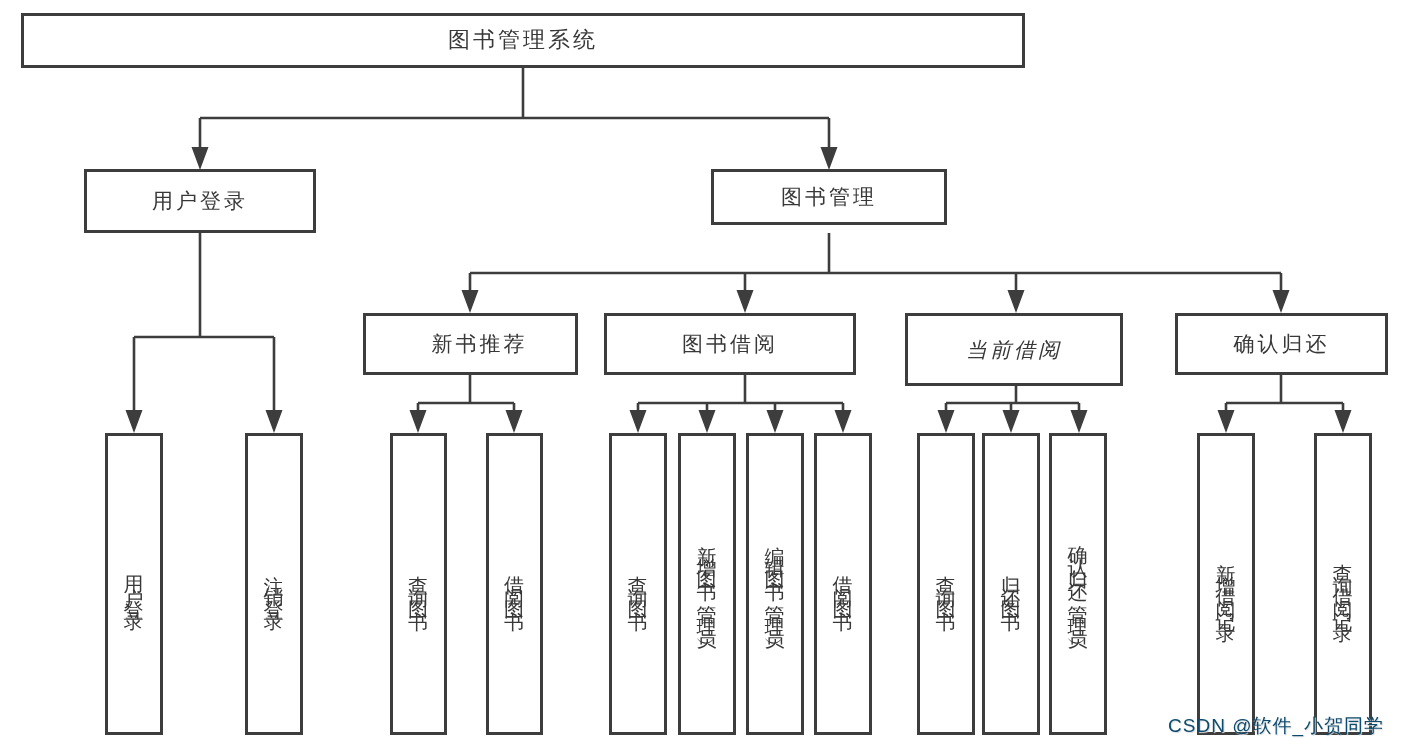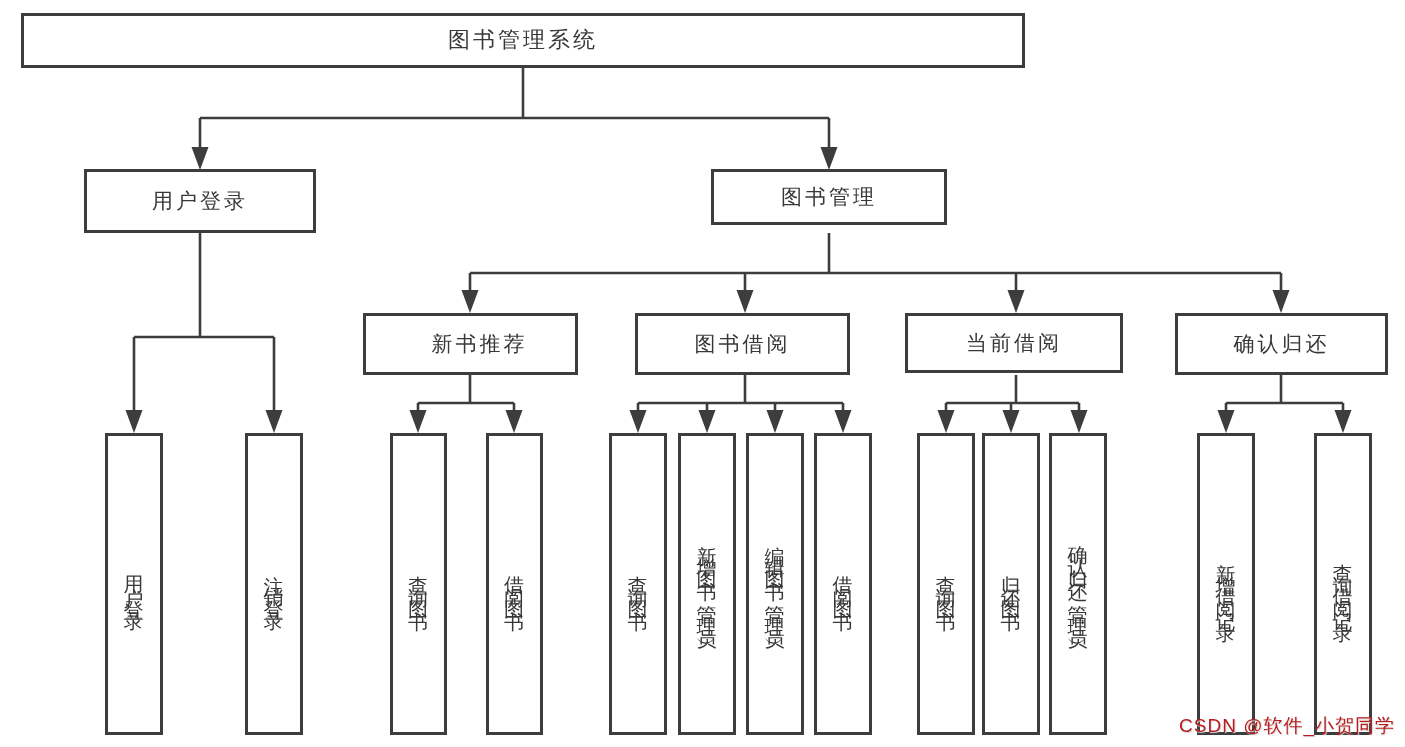--- a/index.html
+++ b/index.html
@@ -34,24 +34,24 @@
   .box.title { font-size: 22px; }
   .box.leaf {
     writing-mode: vertical-rl;
     text-orientation: mixed;
     font-size: 20px;
     letter-spacing: 12px;
     line-height: 1;
   }
   .watermark {
     position: absolute;
-    right: 10px;
+    right: 21px;
     bottom: 8px;
     font-size: 19px;
-    color: #b91c1c;
+    color: #0c4a6e;
     letter-spacing: 1px;
     white-space: nowrap;
     text-shadow: 1px 1px 1px #d9d9d9;
     margin-top: 16px;
   }
 </style>
 </head>
 <body>
 
 <div class="stage">
@@ -77,22 +77,22 @@
       M1070.5,410 L1087.5,410 L1079,433 Z
       M1217.5,410 L1234.5,410 L1226,433 Z  M1334.5,410 L1351.5,410 L1343,433 Z"></path>
   </svg>
 
   <div class="box title" style="left:21px; top:13px; width:1004px; height:55px;">图书管理系统</div>
 
   <div class="box" style="left:84px; top:169px; width:232px; height:64px;">用户登录</div>
   <div class="box" style="left:711px; top:169px; width:236px; height:56px;">图书管理</div>
 
   <div class="box" style="left:363px; top:313px; width:215px; height:62px;padding-left:18px;">新书推荐</div>
-  <div class="box" style="left:635px; top:313px; width:215px; height:62px;">图书借阅</div>
-  <div class="box" style="left:905px; top:313px; width:218px; height:60px;">当前借阅</div>
+  <div class="box" style="left:604px; top:313px; width:252px; height:62px;">图书借阅</div>
+  <div class="box" style="left:905px; top:313px; width:218px; height:73px;font-style:italic;">当前借阅</div>
   <div class="box" style="left:1175px; top:313px; width:213px; height:62px;">确认归还</div>
 
   <div class="box leaf" style="left:105px; top:433px; width:58px; height:302px;">用户登录</div>
   <div class="box leaf" style="left:245px; top:433px; width:58px; height:302px;">注销登录</div>
 
   <div class="box leaf" style="left:390px; top:433px; width:57px; height:302px;">查询图书</div>
   <div class="box leaf" style="left:486px; top:433px; width:57px; height:302px;">借阅图书</div>
 
   <div class="box leaf" style="left:609px; top:433px; width:58px; height:302px;">查询图书</div>
   <div class="box leaf" style="left:678px; top:433px; width:58px; height:302px;">新增图书（管理员）</div>

